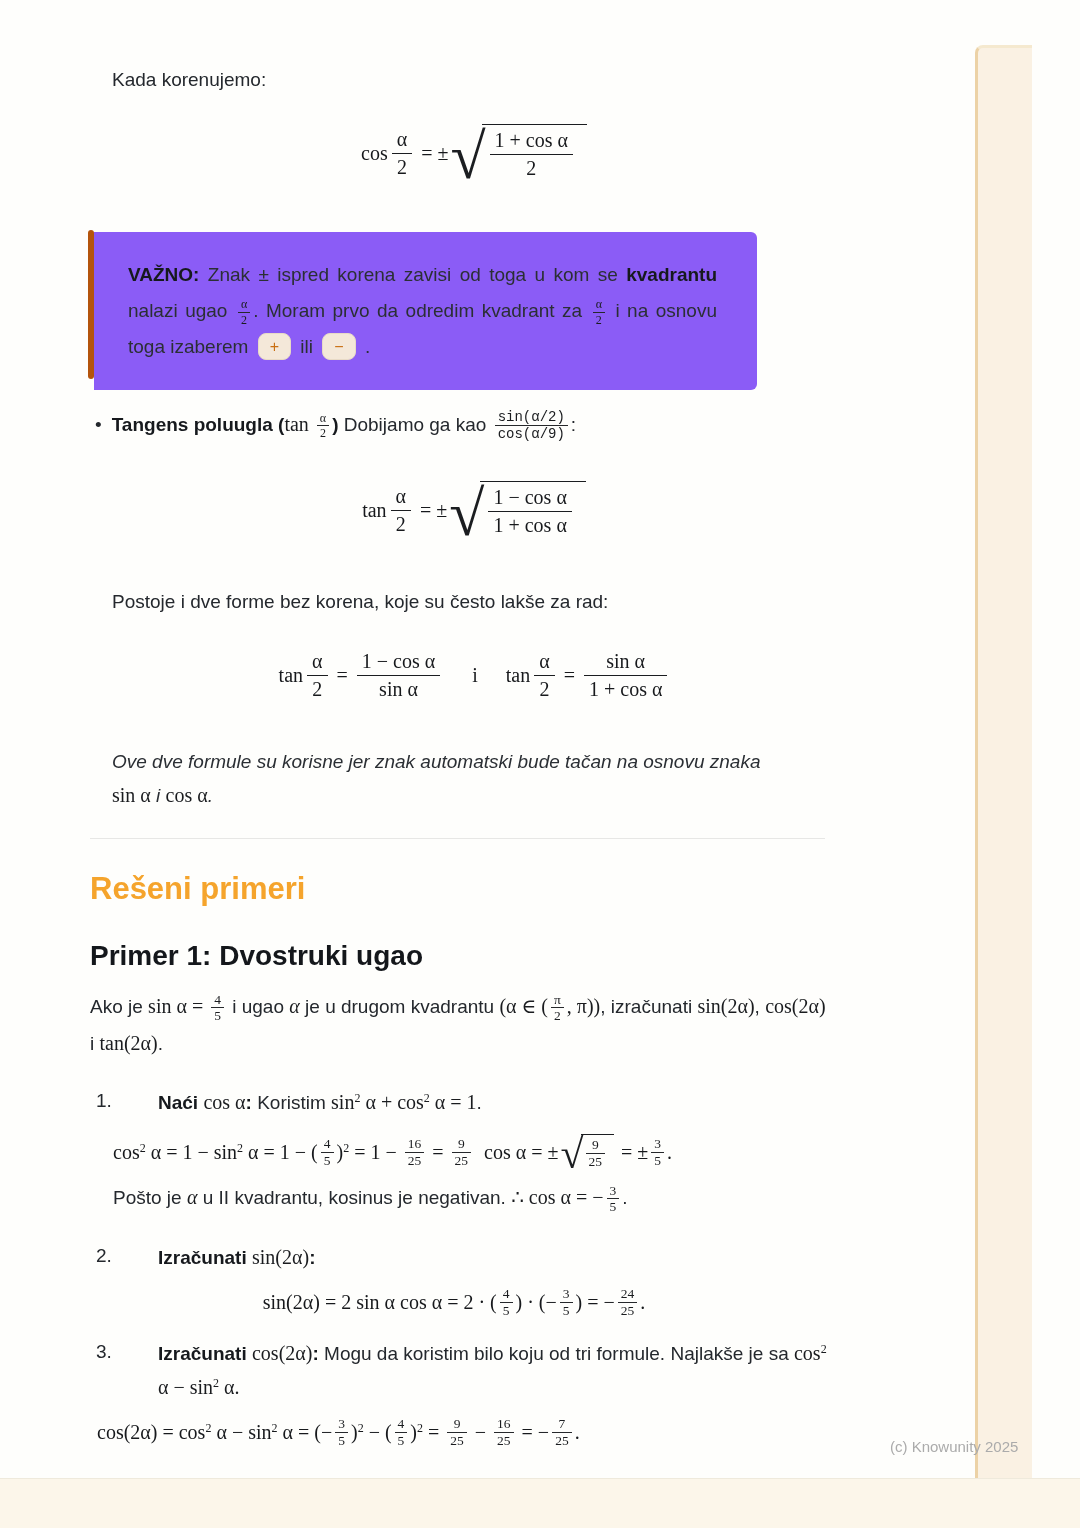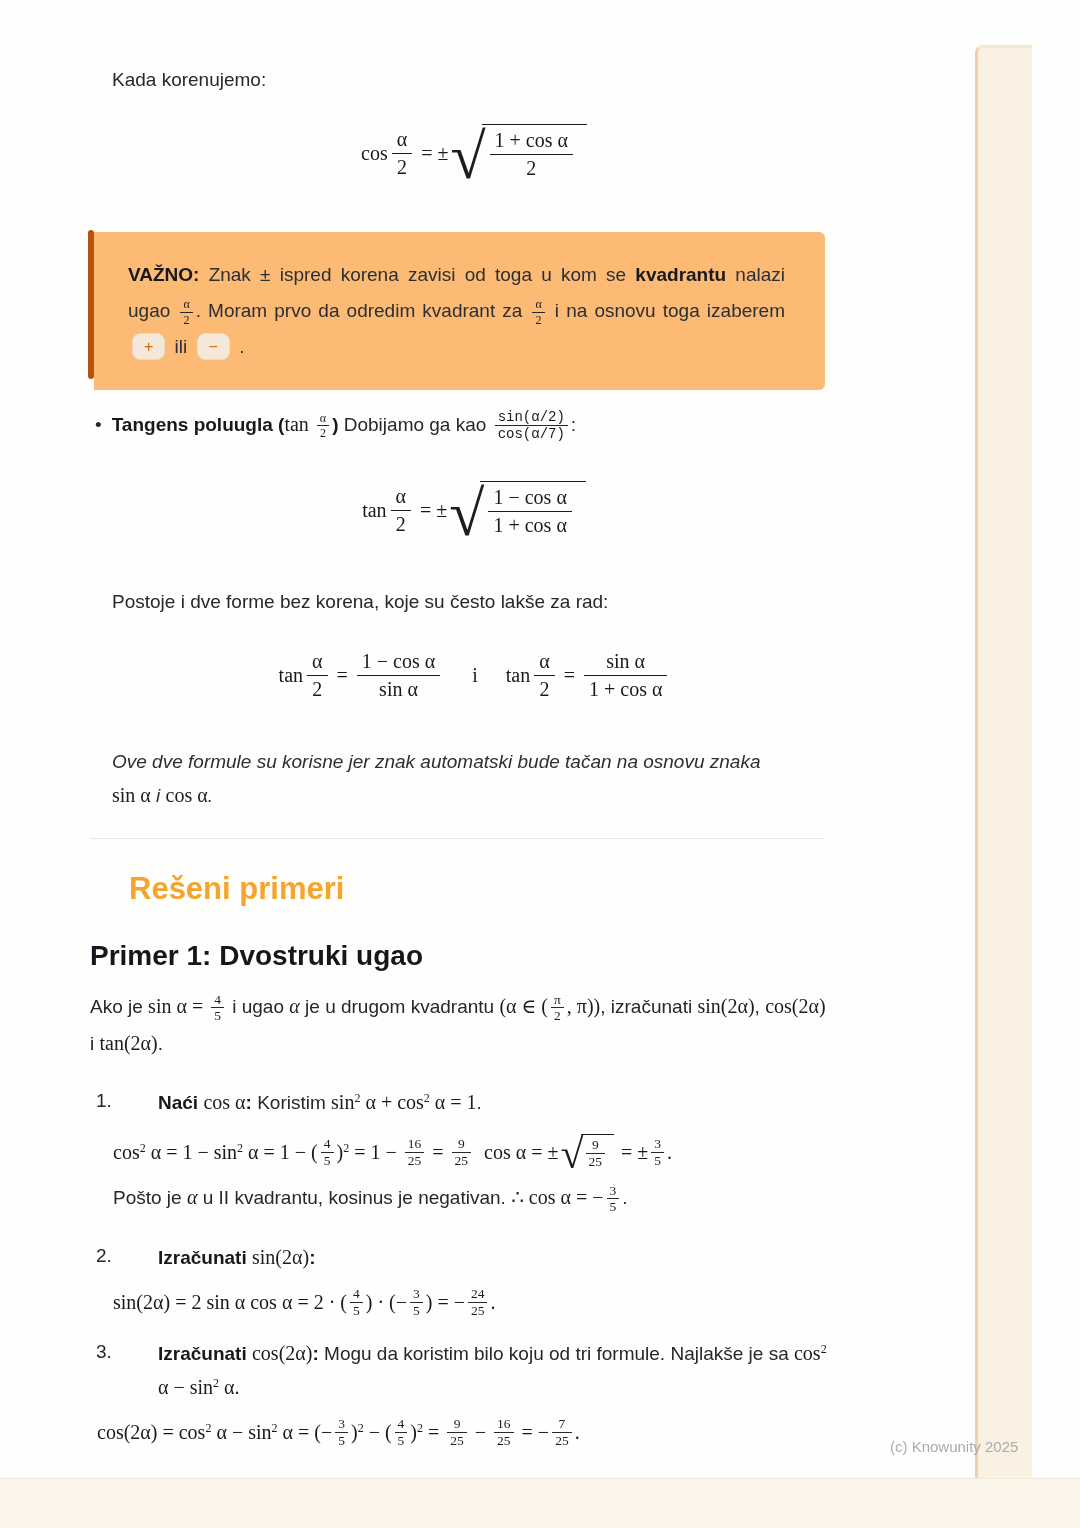--- a/index.html
+++ b/index.html
@@ -41,46 +41,46 @@
   .sq.big .bd{border-top:1.8px solid #1b1d20;min-height:52px;display:flex;align-items:center;
               padding:3px 10px 2px 4px;margin-left:-4px;}
   .sq.small .sg{font-size:42px;line-height:33px;}
   .sq.small .bd{border-top:1.5px solid #1b1d20;min-height:33px;display:flex;align-items:center;
                 padding:2px 6px 1px 2px;margin-left:-3px;}
 
   
   #intro{left:112px;top:55px;margin-top:8px;}
   #fA{left:125px;top:118px;width:700px;height:70px;}
   #calloutBar{left:88px;top:230px;width:6px;height:149px;background:#B4540C;border-radius:3px;}
-  #callout{left:94px;top:232px;width:731px;background:#fdba74;border-radius:0 6px 6px 0;
+  #callout{left:94px;top:232px;width:663px;background:#8b5cf6;border-radius:0 6px 6px 0;
            padding:25px 40px 25px 34px;box-sizing:border-box;font-size:19px;line-height:1.9;
            text-align:justify;color:#2b2f34;}
   .chip{display:inline-block;background:#F4E8D9;border:1px solid #E8DAC6;border-radius:8px;
         padding:1px 11px;margin:0 4px;color:#C96F12;font-size:16px;line-height:1.45;
         position:relative;top:-1px;font-family:"Liberation Sans","DejaVu Sans",sans-serif;}
   #bullet{left:95px;top:408px;width:730px;font-size:19px;line-height:1.6;}
   #bullet .dot{margin-right:10px;}
   #fB{left:125px;top:475px;width:700px;height:70px;}
   #postoje{left:112px;top:585px;width:713px;}
   #fC{left:125px;top:642px;width:700px;height:66px;}
   #fC .sep{margin:0 28px;}
   #note{left:112px;top:745px;width:676px;font-style:italic;color:#2b2f34;}
   #note .m{font-style:normal;}
   #divider{left:90px;top:838px;width:735px;height:1px;background:#E7E7E5;}
-  #sectionTitle{left:90px;top:870px;font-size:31px;font-weight:700;color:#F5A42C;line-height:1.2;margin-left:39px;}
+  #sectionTitle{left:90px;top:870px;font-size:31px;font-weight:700;color:#F5A42C;line-height:1.2;}
   #exampleTitle{left:90px;top:936px;font-size:28px;font-weight:700;color:#14171b;line-height:1.4;}
   #problem{left:90px;top:988px;width:742px;line-height:1.85;}
   .step{display:flex;font-size:19px;line-height:1.7;}
   .step .no{width:18px;flex:none;}
   .step .stitle{flex:1;margin-left:44px;}
   #step1{left:96px;top:1085px;width:730px;}
   #f1{left:113px;top:1124px;width:712px;height:56px;}
   #note1{left:113px;top:1180px;width:712px;}
   #step2{left:96px;top:1240px;width:730px;}
-  #f2{left:113px;top:1274px;width:712px;height:56px;}
+  #f2{left:98px;top:1274px;width:712px;height:56px;justify-content:center;}
   #step3{left:96px;top:1336px;width:732px;}
   #f3{left:97px;top:1404px;width:740px;height:56px;}
   #footer{left:890px;top:1438px;font-size:15px;color:#ABABAB;z-index:5;}
   #stripe{left:975px;top:45px;width:57px;height:1433px;background:#FAF1E3;
           border-left:3px solid #ECD2A6;border-top:3px solid #F5E9CF;border-top-left-radius:8px;
           box-sizing:border-box;}
   #bottomStrip{left:0;top:1478px;width:1080px;height:50px;background:#FCF6EA;border-top:1px solid #EFEADC;}
 </style>
 </head>
 <body>
@@ -118,21 +118,21 @@
       <span class="d">2</span>
     </span><span> i na osnovu toga izaberem </span><span class="chip">+</span><span> ili </span><span class="chip">−</span><span> .</span>
 </div>
 
 <div class="abs" id="bullet">
   <span class="dot">•</span><b>Tangens poluugla (</b><span class="m">tan </span><span class="sf tiny">
       <span class="n">α</span>
       <span class="d">2</span>
     </span><b>)</b><span> Dobijamo ga kao </span><span class="sf mid">
       <span class="n">sin(α/2)</span>
-      <span class="d">cos(α/7)</span>
+      <span class="d">cos(α/9)</span>
     </span><span>:</span>
 </div>
 
 <div class="abs mrow center" id="fB">
   <span class="run">tan</span>
   <span class="df">
     <span class="n">α</span>
     <span class="d">2</span>
   </span>
   <span class="run"> = ±</span>

